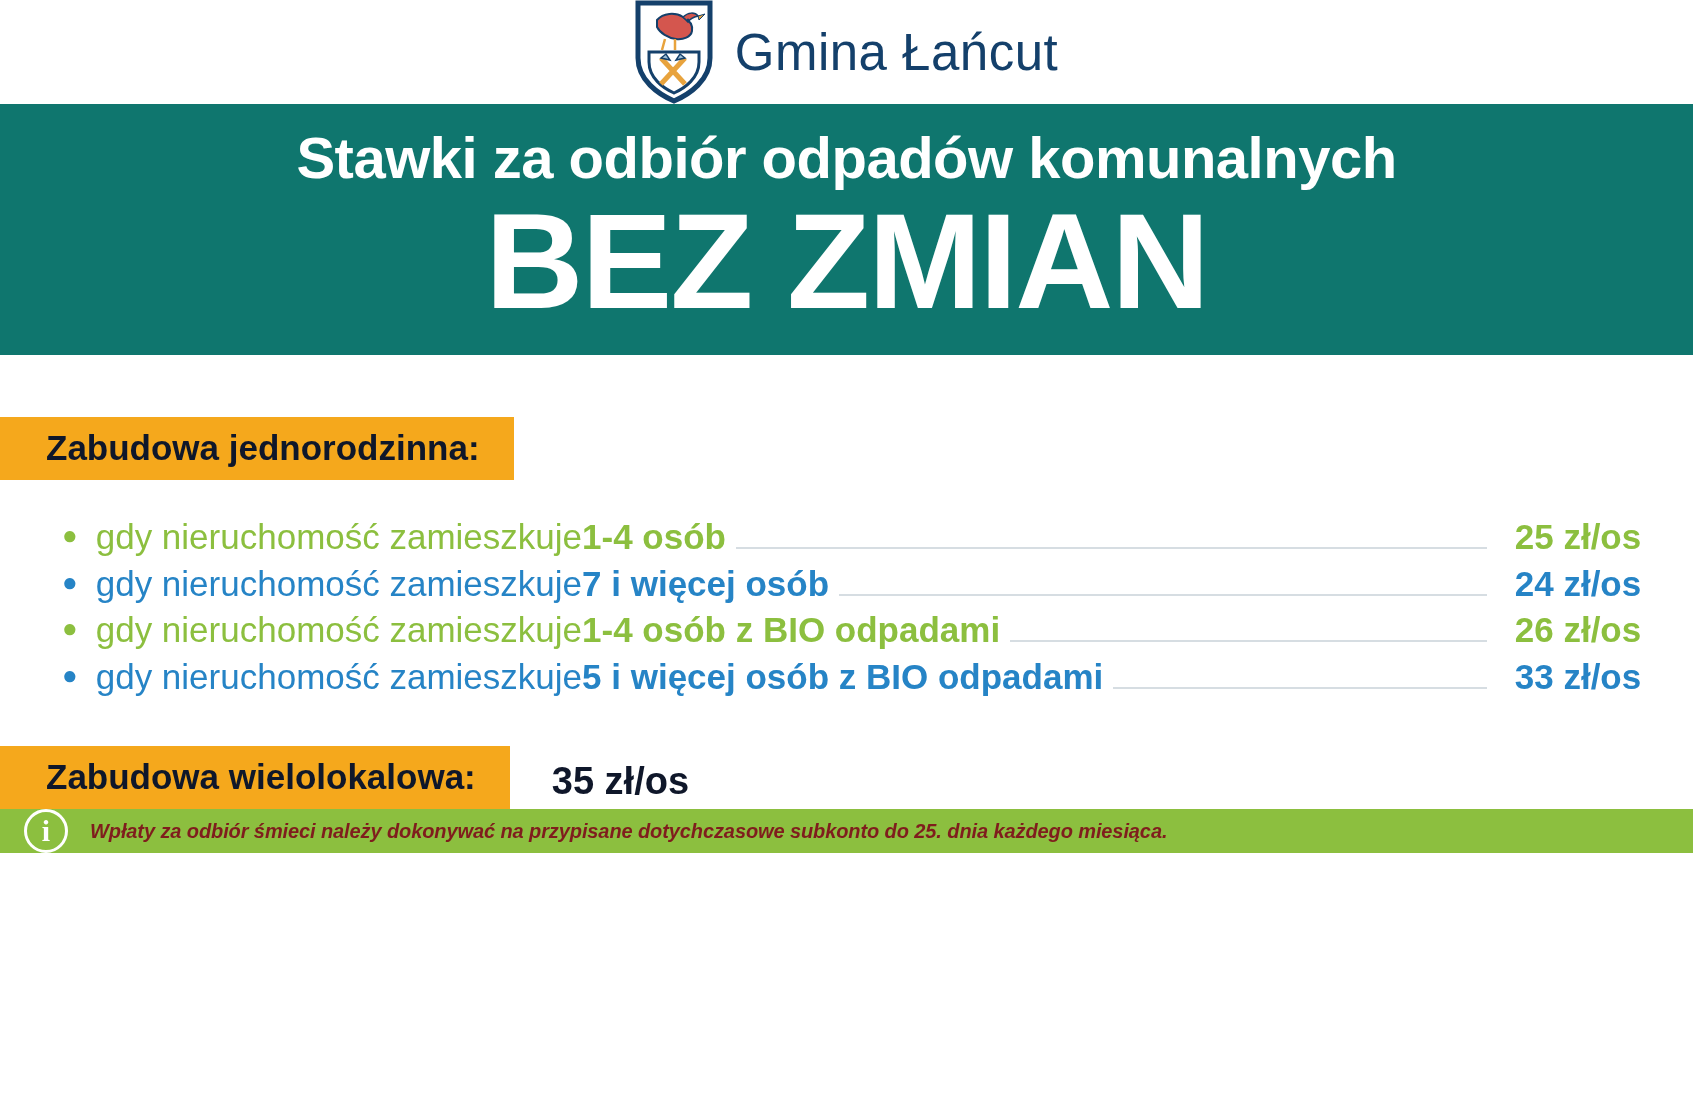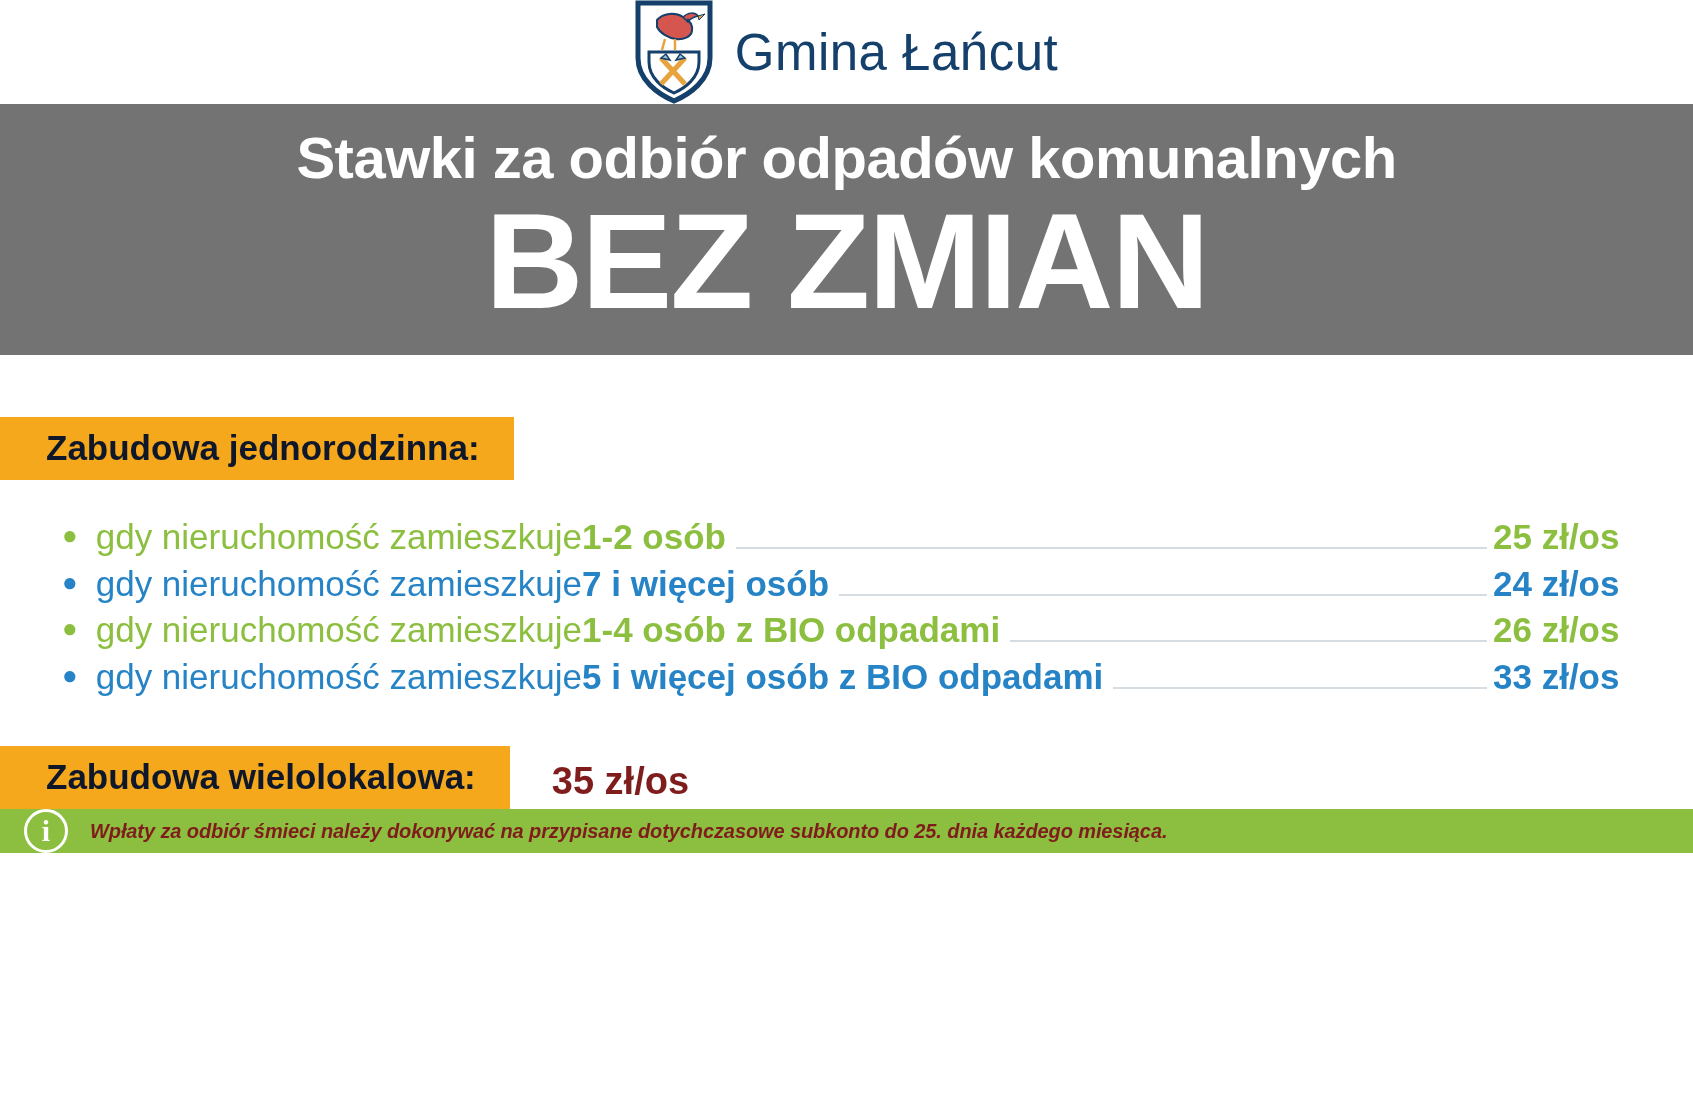--- a/index.html
+++ b/index.html
@@ -41,21 +41,21 @@
     font-size: 51px;
     color: #14406b;
     letter-spacing: 0.5px;
     font-weight: 400;
     line-height: 1;
     white-space: nowrap;
   }
 
   
   .banner {
-    background: #737373;
+    background: #0f766e;
     padding: 22px 0 26px 0;
     text-align: center;
     color: #ffffff;
   }
   .banner-line1 {
     font-size: 58px;
     font-weight: bold;
     line-height: 1.12;
     letter-spacing: -0.5px;
   }
@@ -111,34 +111,34 @@
   .row .leader {
     flex: 1;
     border-bottom: 2px solid #d6dde2;
     margin: 0 6px 9px 10px;
     min-width: 18px;
     height: 1px;
   }
   .row .price {
     font-weight: bold;
     white-space: nowrap;
-    text-align: left;
+    text-align: center;
     min-width: 170px;
   }
 
   .green { color: #8cbf3f; }
   .blue  { color: #2684c6; }
 
   .section-two {
     margin-top: 46px;
     display: flex;
     align-items: center;
   }
   .section-two .price-multi {
-    color: #7f1d1d;
+    color: #0f172a;
     font-size: 38px;
     font-weight: bold;
     margin-left: 42px;
     margin-top: 7px;
   }
 
   
   .footer {
     background: #8cbf3f;
     height: 92px;
@@ -203,21 +203,21 @@
   <div class="content">
 
     <div class="section-one">
       <div class="cat-label">Zabudowa jednorodzinna:</div>
 
       <div class="rows">
 
         <div class="row green">
           <span class="bullet">●</span>
           <span class="txt-normal">gdy nieruchomość zamieszkuje </span>
-          <span class="txt-bold">1-2 osób</span>
+          <span class="txt-bold">1-4 osób</span>
           <span class="leader"></span>
           <span class="price">25 zł/os</span>
         </div>
 
         <div class="row blue">
           <span class="bullet">●</span>
           <span class="txt-normal">gdy nieruchomość zamieszkuje </span>
           <span class="txt-bold">7 i więcej osób</span>
           <span class="leader"></span>
           <span class="price">24 zł/os</span>

